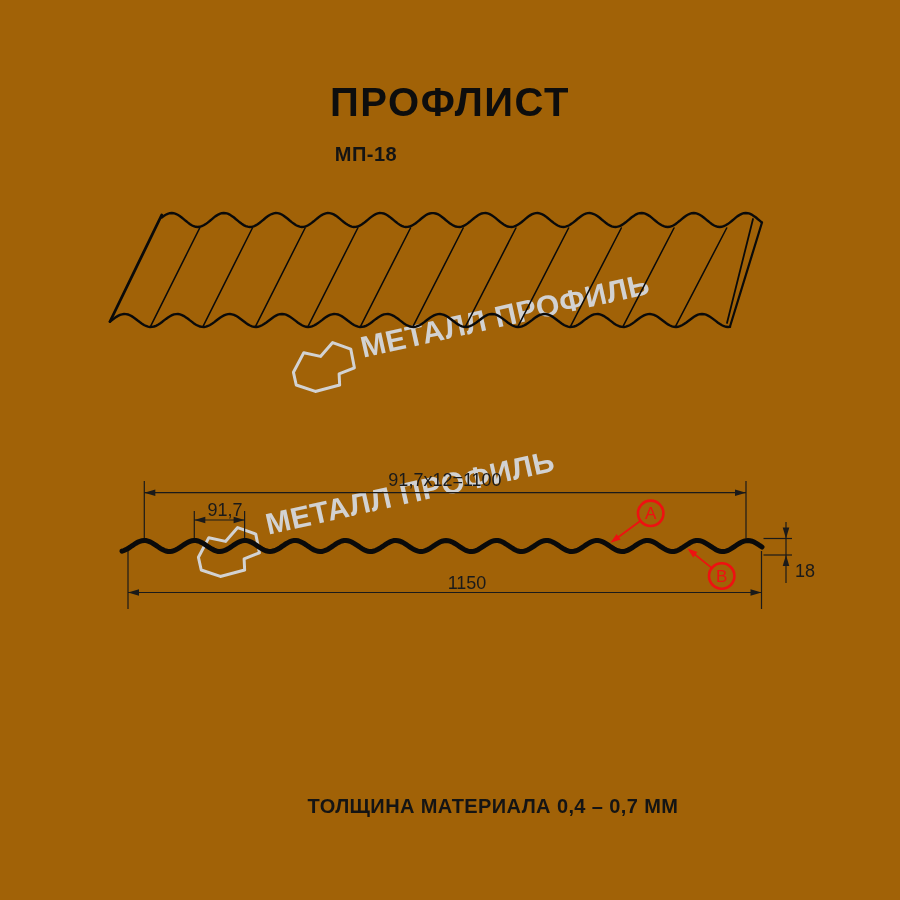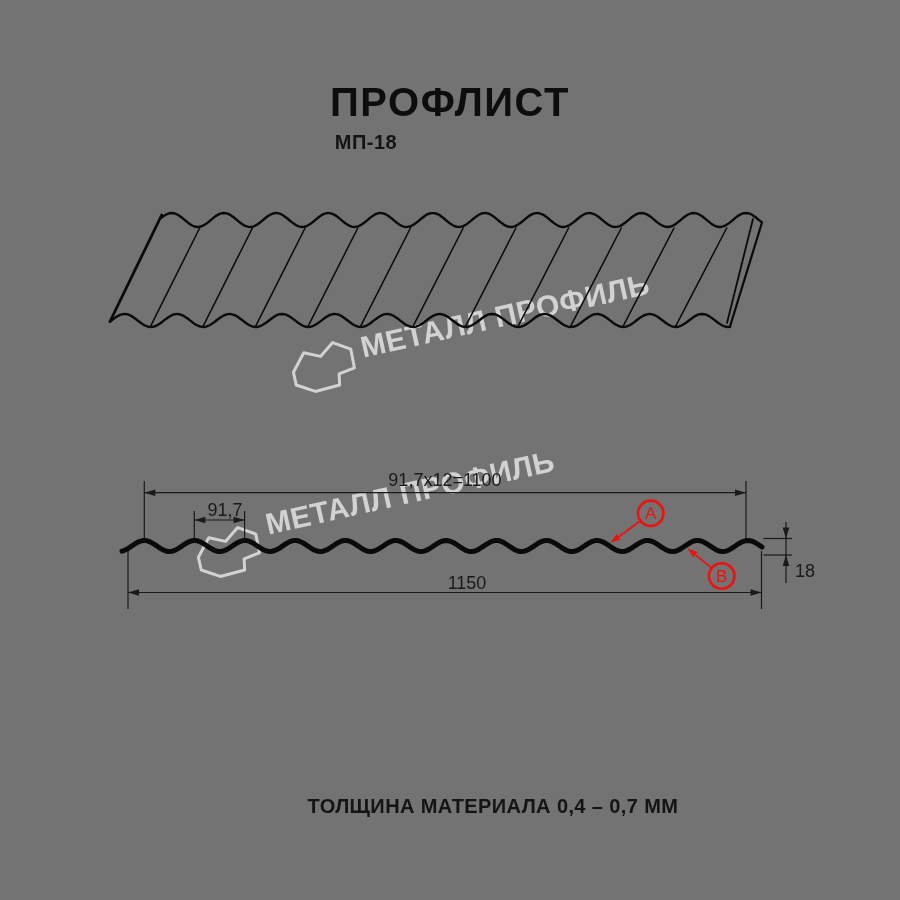--- a/index.html
+++ b/index.html
@@ -1,20 +1,20 @@
 <!DOCTYPE html>
 <html><head>
 <meta charset="utf-8">
 <style>
   html,body{margin:0;padding:0;background:#fff;}
-  .canvas{position:relative;width:900px;height:900px;background:#737373;overflow:hidden;
+  .canvas{position:relative;width:900px;height:900px;background:#a16207;overflow:hidden;
           font-family:"Liberation Sans",sans-serif;}
   .title{position:absolute;top:80px;left:0;width:900px;text-align:center;
          font-weight:700;font-size:40px;line-height:44px;letter-spacing:1.5px;color:#0d0d0d;}
-  .subtitle{position:absolute;top:130px;left:0;width:732px;text-align:center;
+  .subtitle{position:absolute;top:142px;left:0;width:732px;text-align:center;
          font-weight:700;font-size:20px;line-height:24px;letter-spacing:0.5px;color:#141414;}
   .footer{position:absolute;top:793px;left:0;width:900px;text-align:center;
          font-weight:700;font-size:20px;line-height:26px;letter-spacing:0.4px;color:#141414;margin-left:43px;}
   .wm-text{position:absolute;font-weight:700;font-size:30px;line-height:34px;letter-spacing:0.5px;
          white-space:nowrap;transform:rotate(-12.6deg);transform-origin:0 50%;}
   #wm1-text{left:361px;top:331px;}
   #wm2-text{left:266px;top:508px;}
   .wm-logo{position:absolute;transform:rotate(-8deg);}
   #wm1-logo{left:291px;top:341px;}
   #wm2-logo{left:196px;top:526px;}

